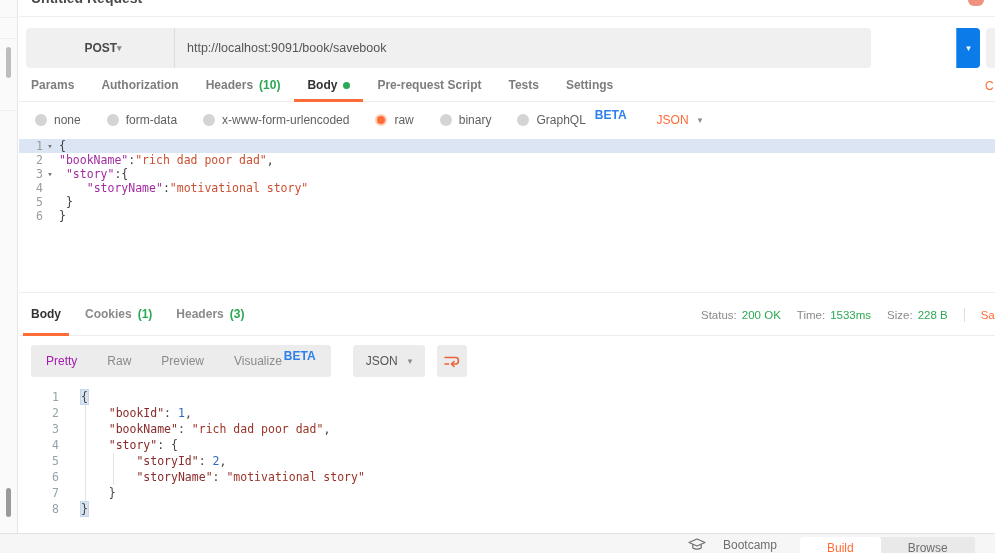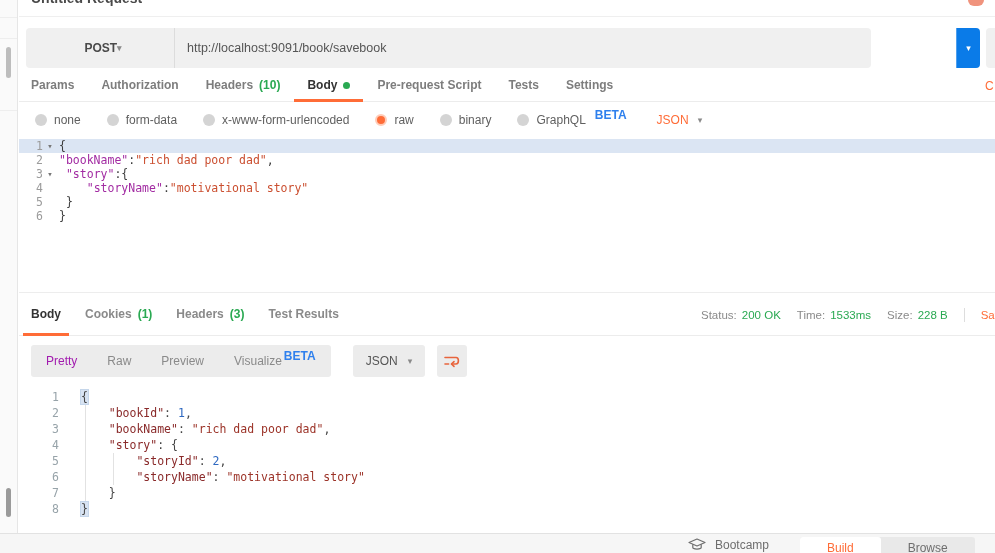--- a/index.html
+++ b/index.html
@@ -84,21 +84,21 @@
   .resp-toolbar{height:50px;display:flex;align-items:center;padding-left:12px;gap:22px;}
   .views{display:flex;background:#ececec;border-radius:3px;height:32px;align-items:center;font-size:12px;color:#8a8a8a;}
   .view{padding:0 15px;cursor:pointer;position:relative;}
   .view.active{color:#a21caf;}
   .lang-btn{display:flex;align-items:center;gap:10px;background:#ececec;border-radius:3px;height:32px;padding:0 13px;font-size:12px;color:#555;cursor:pointer;}
   .wrap-btn{width:30px;height:32px;background:#ececec;border-radius:3px;display:flex;align-items:center;justify-content:center;cursor:pointer;margin-left:-10px;}
   .editor.res{height:133px;padding-top:3px;box-sizing:border-box;}
 
   
   .footer{position:absolute;left:0;top:533px;width:995px;height:26px;background:#f6f6f6;border-top:1px solid #e2e2e2;font-size:12px;color:#6e6e6e;box-sizing:border-box;}
-  .bootcamp{position:absolute;left:688px;top:4px;display:flex;gap:9px;align-items:center;cursor:pointer;}
+  .bootcamp{position:absolute;left:688px;top:4px;display:flex;gap:17px;align-items:center;cursor:pointer;}
   .fseg{position:absolute;left:800px;top:3px;display:flex;background:#e9e9e9;border-radius:3px;height:26px;align-items:stretch;}
   .fseg-item{padding:4px 27px;cursor:pointer;display:flex;align-items:flex-start;}
   .fseg-item.active{background:#fff;color:#ff6c37;border-radius:3px;}
 </style>
 </head>
 <body>
 
 <div class="left-rail">
   <div class="rail-line" style="top:17px"></div>
   <div class="rail-line" style="top:38px"></div>
@@ -238,23 +238,20 @@
       <div class="tab active">
           <span>Body</span>
         </div>
       <div class="tab">
           <span>Cookies</span>
           <span class="count">(1)</span>
         </div>
       <div class="tab">
           <span>Headers</span>
           <span class="count">(3)</span>
-        </div>
-      <div class="tab">
-          <span>Test Results</span>
         </div>
 
       <div class="resp-meta">
         <div class="mgroup">
             <span>Status:</span>
             <span class="mval">200 OK</span>
           </div>
         <div class="mgroup">
             <span>Time:</span>
             <span class="mval">1533ms</span>

